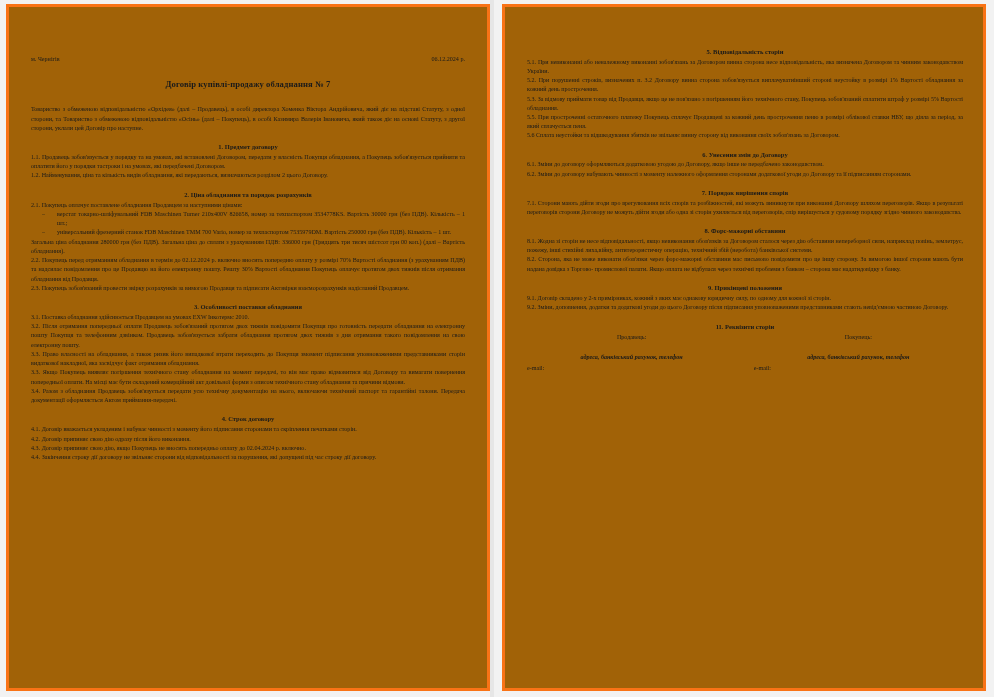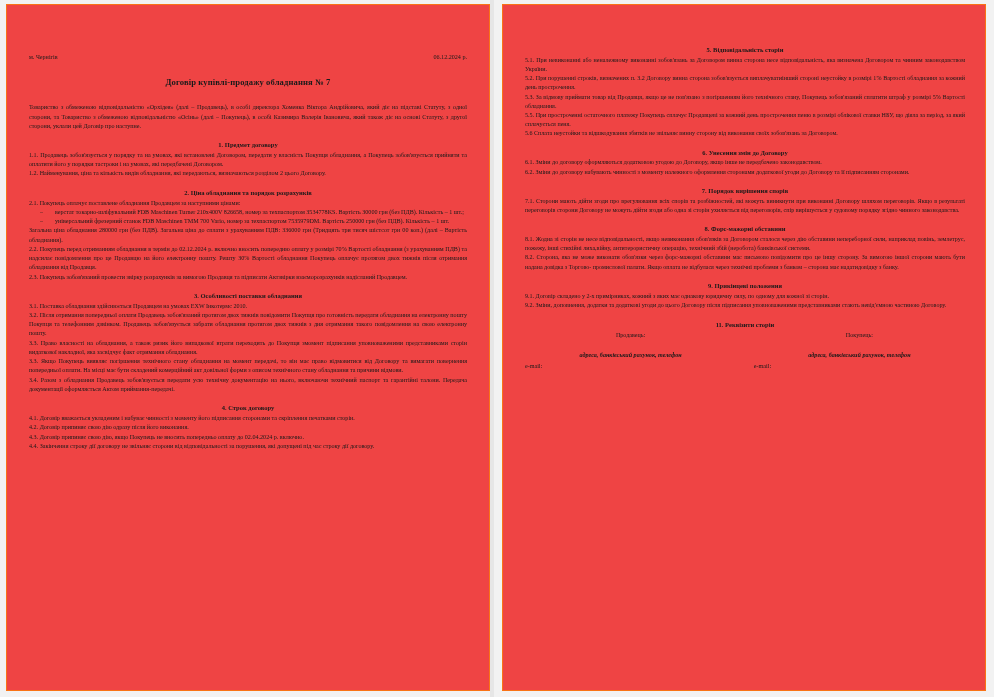--- a/index.html
+++ b/index.html
@@ -15,22 +15,22 @@
   }
   .viewer {
     position: relative;
     width: 994px;
     height: 697px;
     display: flex;
     background: #f2f2f2;
   }
   .page {
     position: relative;
-    background: #ef4444;
-    border: 1px solid #f97316;
+    background: #a16207;
+    border: 3px solid #f97316;
     box-sizing: border-box;
     overflow: hidden;
   }
   .page-left {
     width: 484px;
     height: 687px;
     margin: 4px 0 0 6px;
     padding: 48px 22px 10px 22px;
   }
   .page-right {

